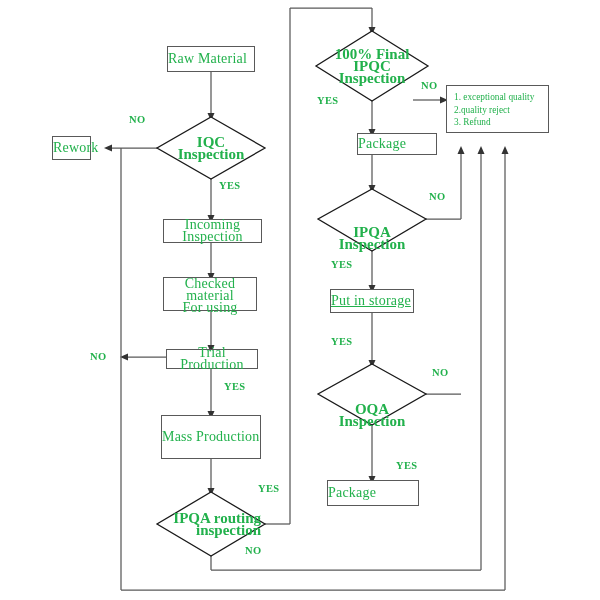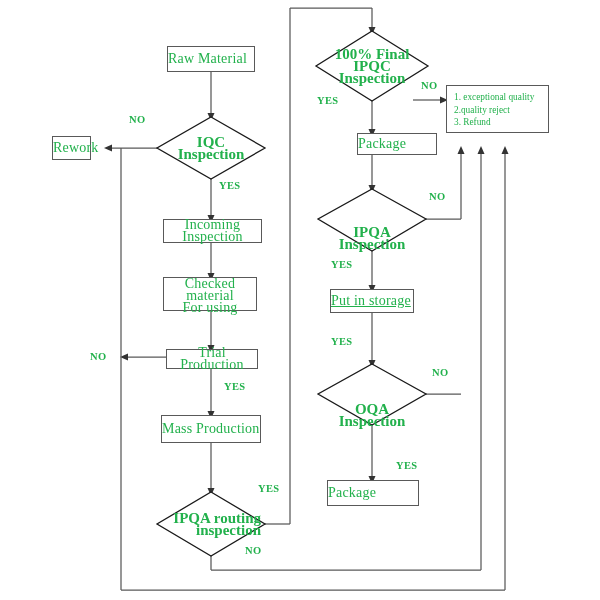--- a/index.html
+++ b/index.html
@@ -101,21 +101,21 @@
 
   <div class="node rectnode" style="left:163px;top:277px;width:94px;height:34px;flex-direction:column;">
     <span class="lbl-line">Checked material</span>
     <span class="lbl-line">For using</span>
   </div>
 
   <div class="node rectnode" style="left:166px;top:349px;width:92px;height:20px;">
     <span>Trial Production</span>
   </div>
 
-  <div class="node rectnode" style="left:161px;top:415px;width:100px;height:28px;">
+  <div class="node rectnode" style="left:161px;top:415px;width:100px;height:44px;">
     <span>Mass Production</span>
   </div>
 
   <div class="node rectnode" style="left:332px;top:133px;width:80px;height:22px;margin-left:25px;">
     <span>Package</span>
   </div>
 
   <div class="node rectnode" style="left:330px;top:289px;width:84px;height:24px;text-decoration:underline;">
     <span>Put in storage</span>
   </div>

